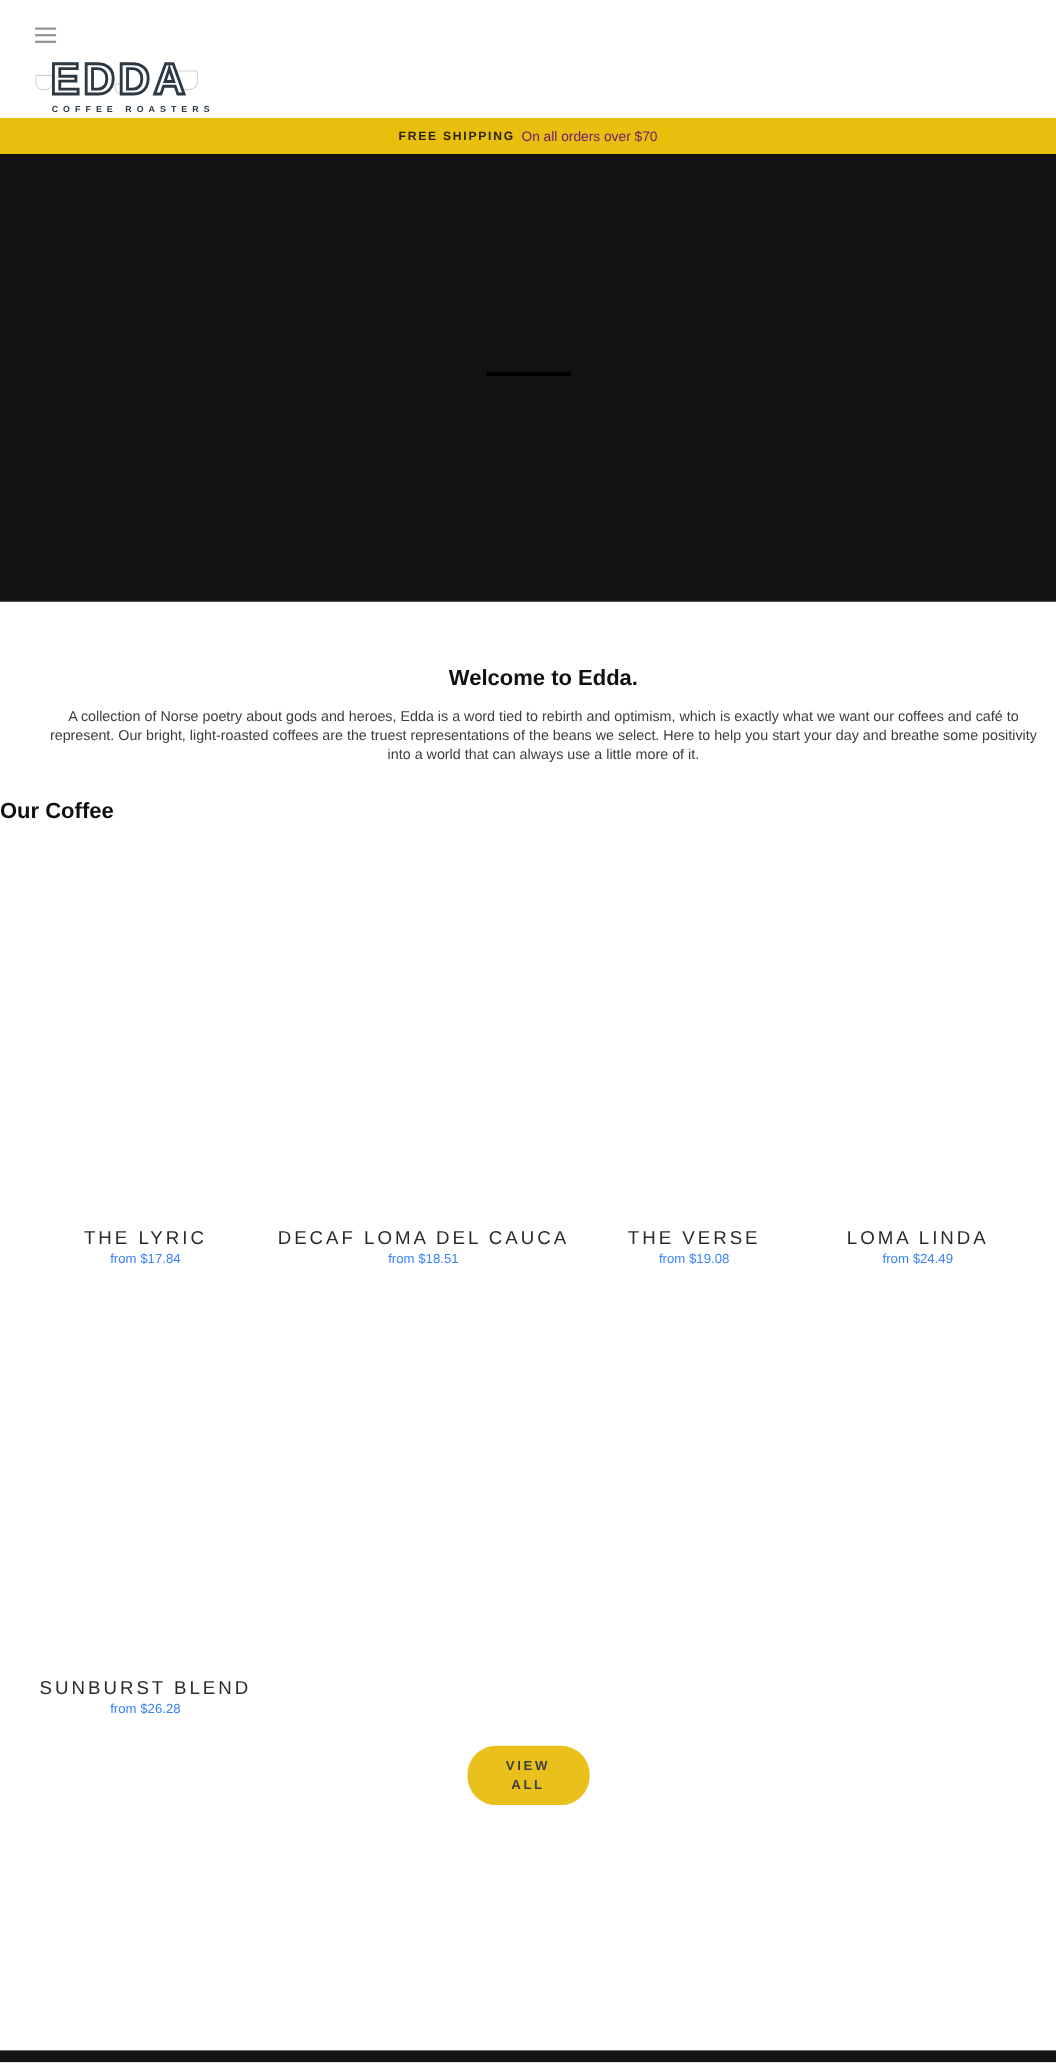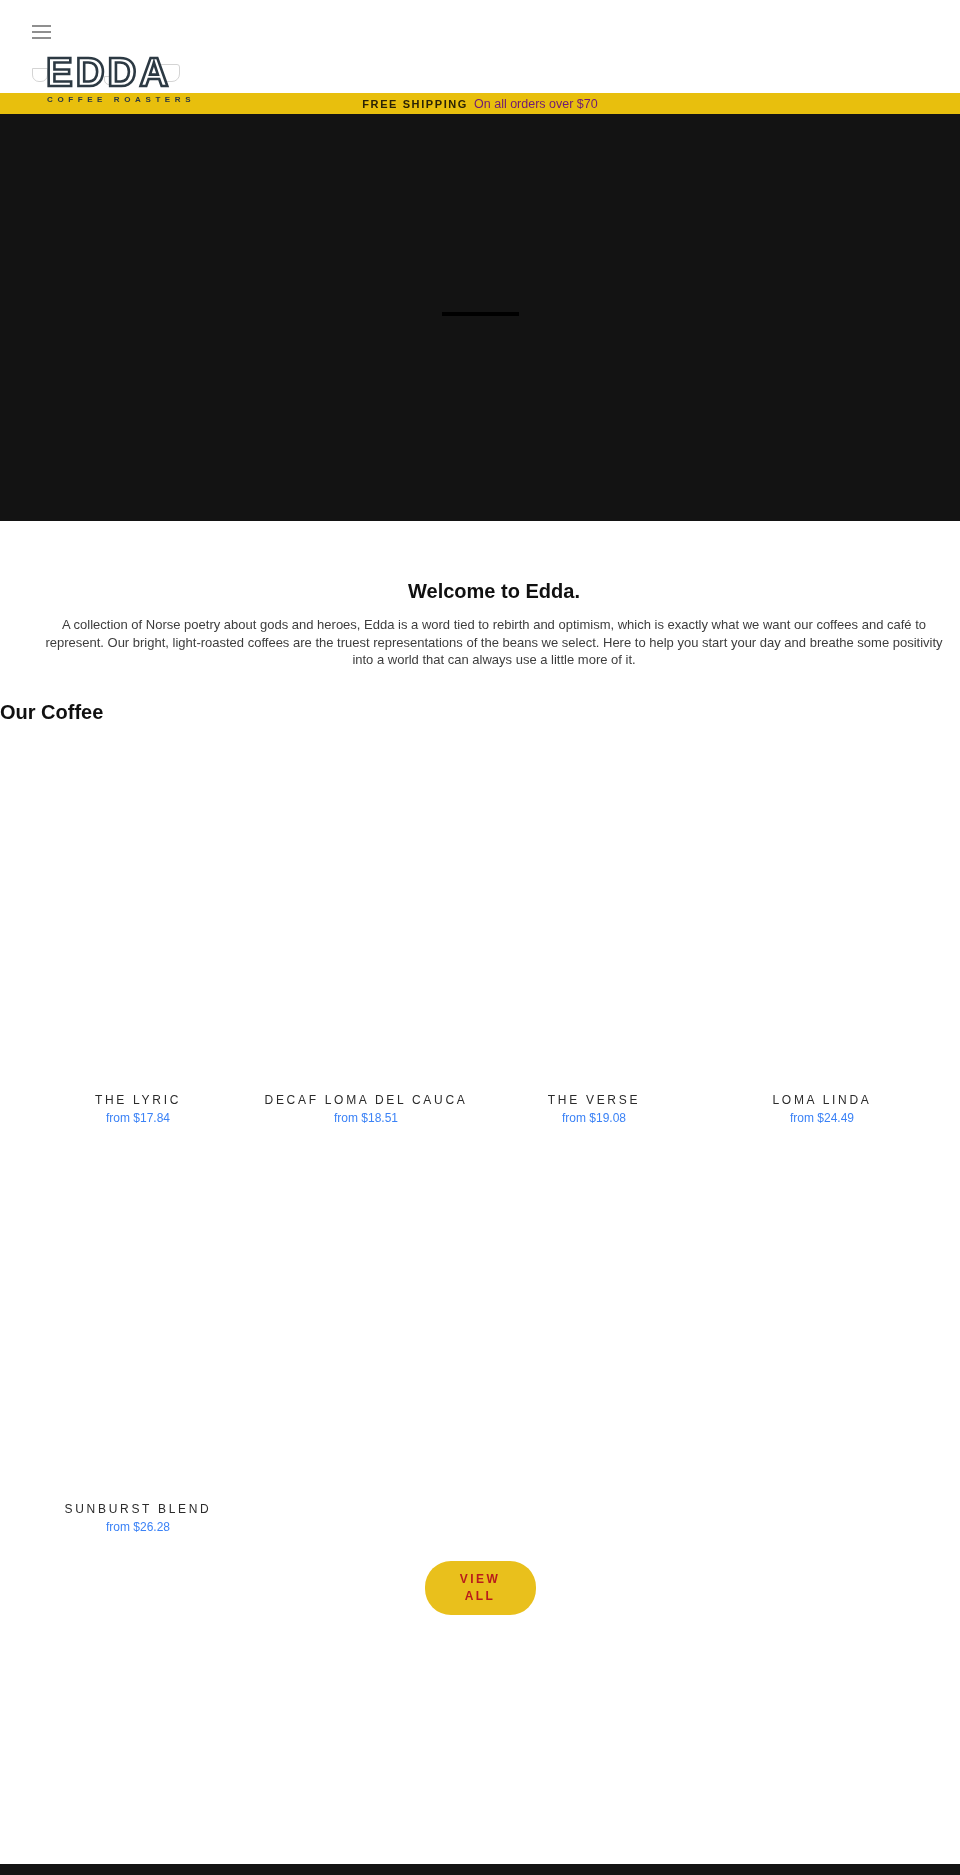--- a/index.html
+++ b/index.html
@@ -13,21 +13,21 @@
     position: relative;
     width: 960px;
     height: 1875px;
     background: #ffffff;
     overflow: hidden;
   }
 
   
   .header {
     position: relative;
-    height: 93px;
+    height: 107px;
     background: #ffffff;
   }
   .menu-btn {
     position: absolute;
     left: 32px;
     top: 24px;
     width: 22px;
     height: 16px;
     background: transparent;
     border: none;
@@ -94,21 +94,21 @@
   .sketch-kettle-right {
     left: 112px;
     top: 12px;
     width: 22px;
     height: 18px;
     border-radius: 3px 3px 8px 8px;
   }
 
   
   .announcement {
-    height: 21px;
+    height: 33px;
     background: #e8bf0d;
     display: flex;
     align-items: center;
     justify-content: center;
     gap: 6px;
   }
   .announcement .hl {
     font-size: 11px;
     font-weight: 700;
     letter-spacing: 1.6px;
@@ -170,21 +170,21 @@
     text-align: center;
     cursor: pointer;
   }
   .product-media {
     width: 100%;
     height: 345px;
     background: #ffffff;
   }
   .product-title {
     margin-top: 9px;
-    font-size: 12px;
+    font-size: 17px;
     letter-spacing: 2.7px;
     color: #2b2b2b;
     line-height: 14px;
     white-space: nowrap;
   }
   .product-price {
     margin-top: 4px;
     font-size: 12px;
     color: #3b82f6;
     line-height: 15px;
@@ -196,21 +196,21 @@
     width: 111px;
     height: 54px;
     background: #e9c01c;
     border: none;
     border-radius: 26px;
     cursor: pointer;
     font-family: "Liberation Sans", sans-serif;
     font-size: 12px;
     font-weight: 700;
     letter-spacing: 2.4px;
-    color: #b91c1c;
+    color: #404040;
     line-height: 17px;
     text-align: center;
   }
 
   
   .footer-edge {
     position: absolute;
     left: 0;
     bottom: 0;
     width: 100%;

